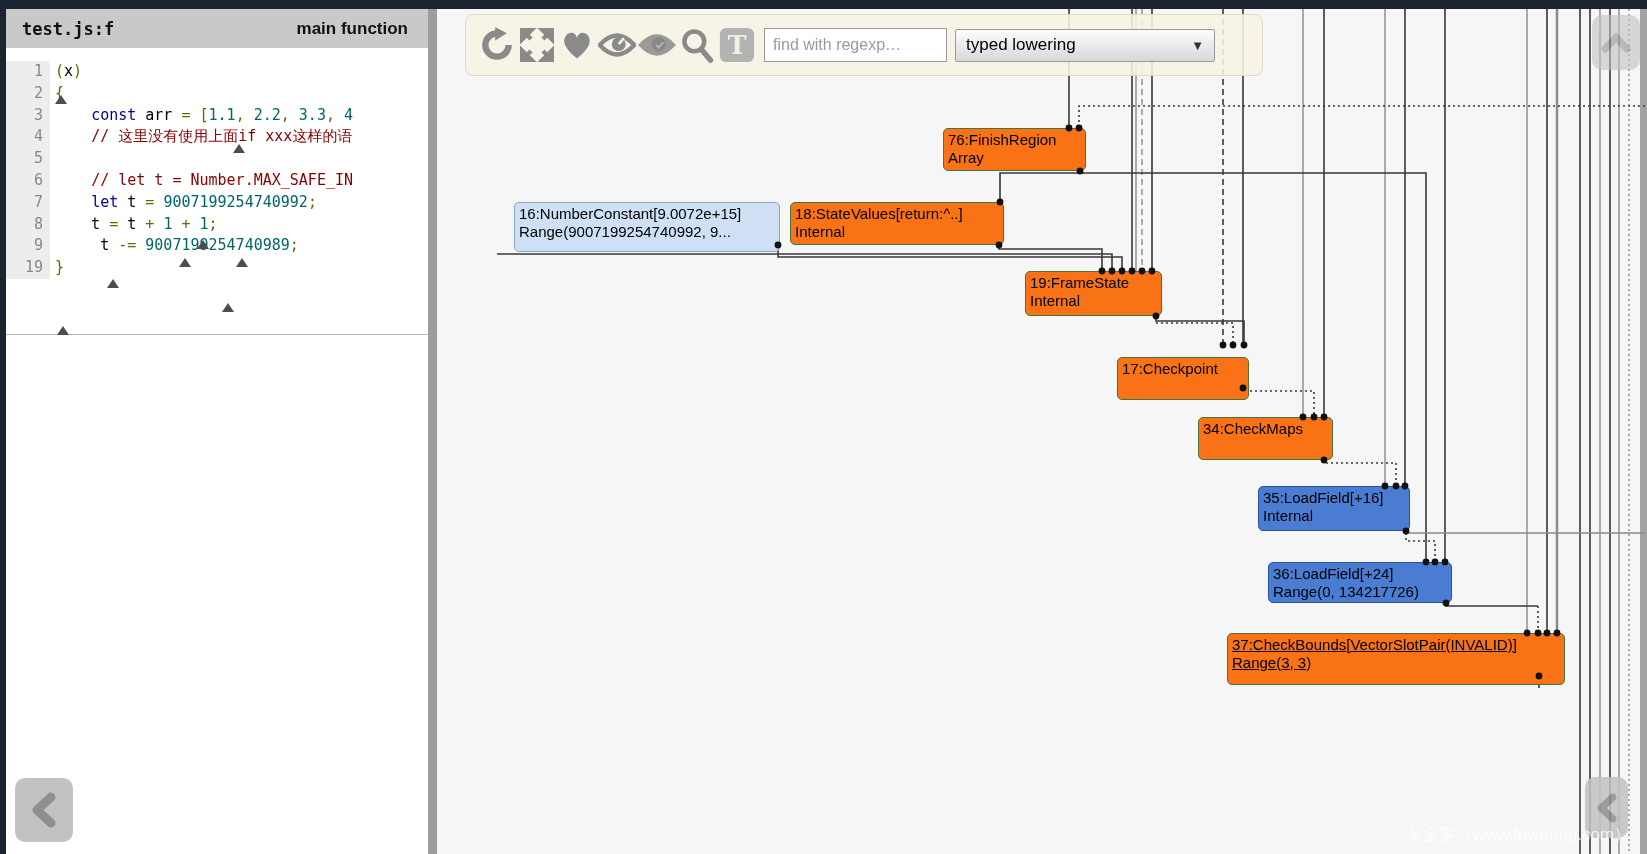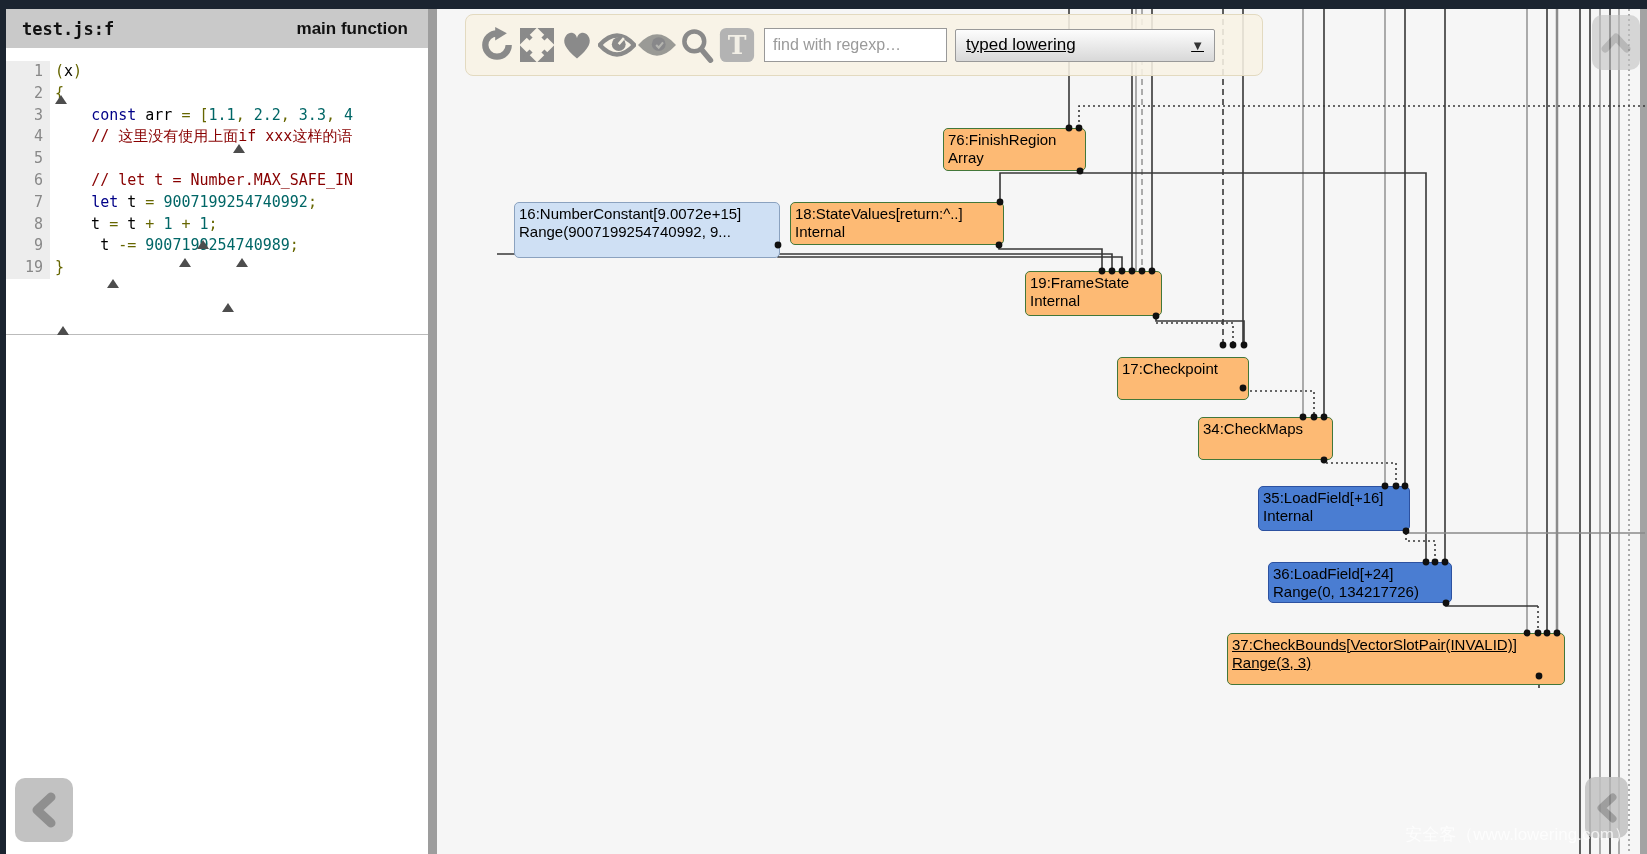--- a/index.html
+++ b/index.html
@@ -30,36 +30,36 @@
   #left-frame { position:absolute; left:0; top:0; width:6px; height:854px; background:#1b2430; }
 
   
   #graph-area { position:absolute; left:437px; top:9px; width:1203px; height:845px; background:#f6f6f6; }
   #graph-scrollbar { position:absolute; left:1640px; top:9px; width:7px; height:845px; background:#a3a3a3; }
   #edges-svg, #dots-svg { position:absolute; left:0; top:0; width:1647px; height:854px; pointer-events:none; }
   #edges-svg { z-index:1; } #dots-svg { z-index:3; }
 
   .graph-node { position:absolute; z-index:2; border-radius:5px; font-size:15px; line-height:17.5px;
     color:#000; padding:2px 4px; border:1px solid; overflow:hidden; cursor:pointer; }
-  .node-green { background:#fdba74; border-color:#42773a; }
+  .node-green { background:#f97316; border-color:#42773a; }
   .node-blue { background:#4a7dd2; border-color:#2c51a0; }
   .node-lightblue { background:#cfe0f4; border-color:#8ba2bf; }
 
   
   #toolbar { position:absolute; left:465px; top:14px; width:798px; height:62px; z-index:4;
     background:rgba(248,242,229,0.88); border:1px solid #e3dac0; border-radius:8px;
     display:flex; align-items:center; padding:0 12px; }
   .tbicon { width:38px; height:40px; margin-right:2px; display:flex; align-items:center;
     justify-content:center; cursor:pointer; color:#8a8a8a; }
   #find-input { width:183px; height:34px; border:1px solid #999; background:#fff; font-size:16px;
     padding:0 8px; color:#333; margin-left:6px; font-family:"Liberation Sans", sans-serif; }
   #find-input::placeholder { color:#9a9a9a; }
   #phase-select { margin-left:8px; width:260px; height:33px; border:1px solid #999; border-radius:2px;
     background:linear-gradient(#fdfdfd,#d8d8d8); display:flex; align-items:center;
-    justify-content:space-between; padding:0 10px; font-size:17px; color:#000; cursor:pointer;text-decoration:underline; }
+    justify-content:space-between; padding:0 10px; font-size:17px; color:#000; cursor:pointer; }
 
   
   .nav-btn { position:absolute; background:#c2c2c2; border-radius:10px; z-index:5; display:flex;
     align-items:center; justify-content:center; cursor:pointer; }
   .nav-btn svg { stroke:#8f8f8f; stroke-width:9; fill:none; stroke-linecap:round; stroke-linejoin:round; }
   #btn-left-panel { left:15px; top:778px; width:58px; height:64px; }
   #btn-graph-left { left:1585px; top:777px; width:43px; height:61px; opacity:0.85; }
   #btn-graph-up { left:1592px; top:15px; width:48px; height:55px; opacity:0.6; }
   #watermark { position:absolute; right:16px; bottom:8px; z-index:6; font-size:17px;
     color:rgba(255,255,255,0.75); pointer-events:none; }
@@ -124,21 +124,21 @@
     <polyline points="1156,323 1233,323 1233,345" fill="none" stroke="#383838" stroke-width="1.6" stroke-dasharray="2 3"></polyline>
     <polyline points="1243,388 1243,391 1314,391 1314,417" fill="none" stroke="#383838" stroke-width="1.6" stroke-dasharray="2 3"></polyline>
     <polyline points="1324,460 1324,463 1396,463 1396,486" fill="none" stroke="#383838" stroke-width="1.6" stroke-dasharray="2 3"></polyline>
     <polyline points="1406,531 1406,533 1645,533" fill="none" stroke="#8b8b8b" stroke-width="1.4"></polyline>
     <polyline points="1406,533 1406,541 1435,541 1435,562" fill="none" stroke="#383838" stroke-width="1.6" stroke-dasharray="2 3"></polyline>
     <polyline points="1446,603 1446,606 1538,606" fill="none" stroke="#383838" stroke-width="1.6"></polyline>
     <polyline points="1538,606 1538,633" fill="none" stroke="#383838" stroke-width="1.6" stroke-dasharray="2 3"></polyline>
     <polyline points="1539,676 1539,688" fill="none" stroke="#383838" stroke-width="1.6"></polyline>
   </svg>
 <div id="nodes-layer">
-    <div class="graph-node node-lightblue" style="left: 514px; top: 202px; width: 266px; height: 56px;">
+    <div class="graph-node node-lightblue" style="left: 514px; top: 202px; width: 266px; height: 50px;">
       <div>16:NumberConstant[9.0072e+15]</div>
       <div>Range(9007199254740992, 9...</div>
     </div>
     <div class="graph-node node-green" style="left: 790px; top: 202px; width: 214px; height: 43px;">
       <div>18:StateValues[return:^..]</div>
       <div>Internal</div>
     </div>
     <div class="graph-node node-green" style="left: 943px; top: 128px; width: 143px; height: 43px;">
       <div>76:FinishRegion</div>
       <div>Array</div>

